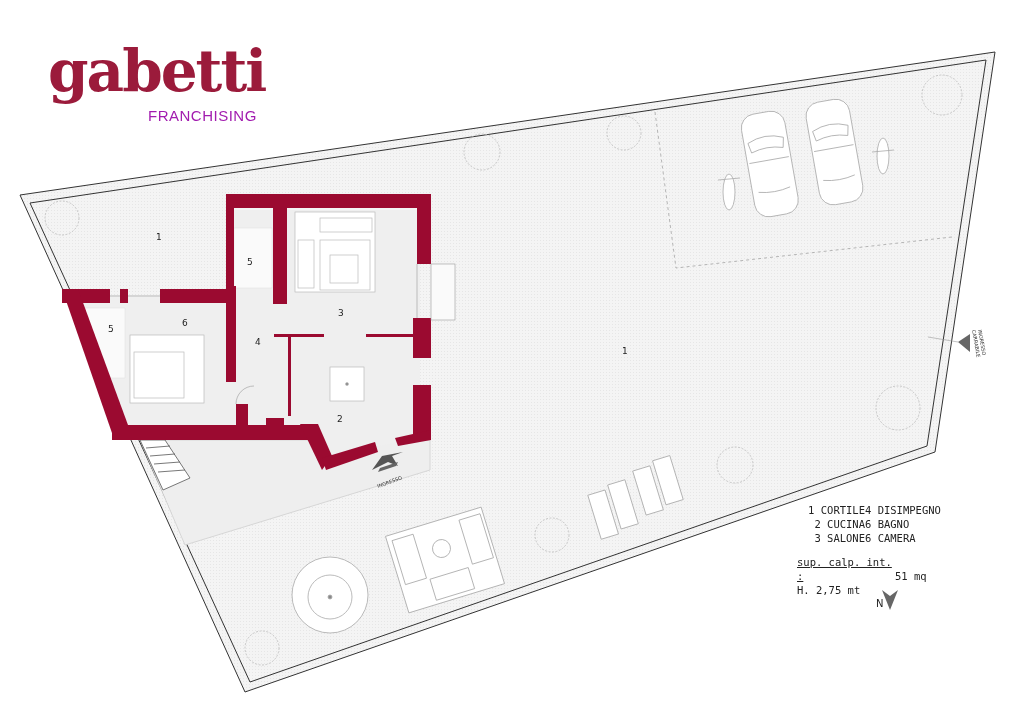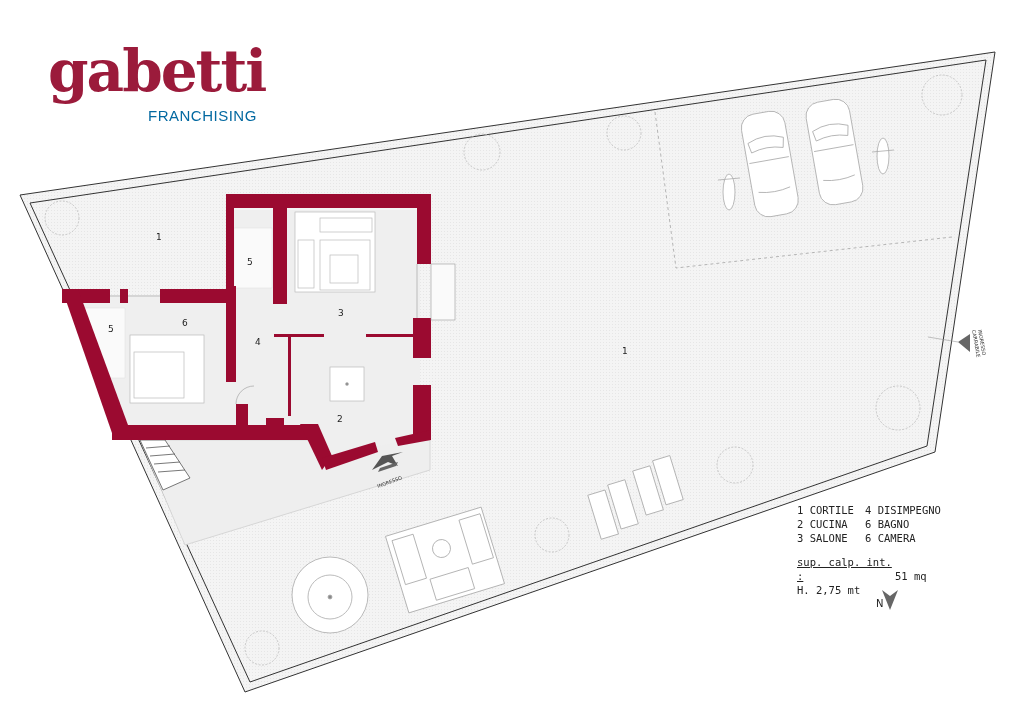--- a/index.html
+++ b/index.html
@@ -1,22 +1,22 @@
 <!DOCTYPE html>
 <html><head>
 <meta charset="utf-8">
 <style>
   html, body { margin:0; padding:0; background:#ffffff; }
   body { width:1018px; height:720px; position:relative; overflow:hidden; font-family:"DejaVu Sans", sans-serif; }
   .logo { position:absolute; left:48px; top:56px; width:200px; height:80px; }
   .logo-word { position:absolute; left:0; top:-14px; font-family:"DejaVu Serif", serif; font-weight:bold; font-size:58px; letter-spacing:-2px; color:#9b1b3b; line-height:1; }
-  .logo-sub { position:absolute; left:100px; top:51px; font-family:"Liberation Sans", sans-serif; font-size:15px; color:#0369a1; letter-spacing:0.5px; }
+  .logo-sub { position:absolute; left:100px; top:51px; font-family:"Liberation Sans", sans-serif; font-size:15px; color:#a21caf; letter-spacing:0.5px; }
   svg.plan { position:absolute; left:0; top:0; }
   .legend { position:absolute; left:797px; top:503px; font-family:"DejaVu Sans Mono", monospace; font-size:10.5px; color:#222; line-height:14px; }
-  .legend .row { display:flex; }
+  .legend .row { display:flex;text-align:right; }
   .legend .c1 { width:68px; }
   .legend .gap { height:10px; }
   .legend .area .lbl { display:inline-block; width:98px;text-decoration:underline; }
   .north { position:absolute; left:876px; top:588px; width:30px; height:24px; }
   .north .n { position:absolute; left:0; top:10px; font-family:"DejaVu Sans", sans-serif; font-size:10px; color:#222; }
   .rl { font-family:"DejaVu Sans", sans-serif; font-size:9px; fill:#222; }
   .tiny { font-family:"DejaVu Sans", sans-serif; font-size:5px; fill:#333; }
 </style>
 </head>
 <body>

